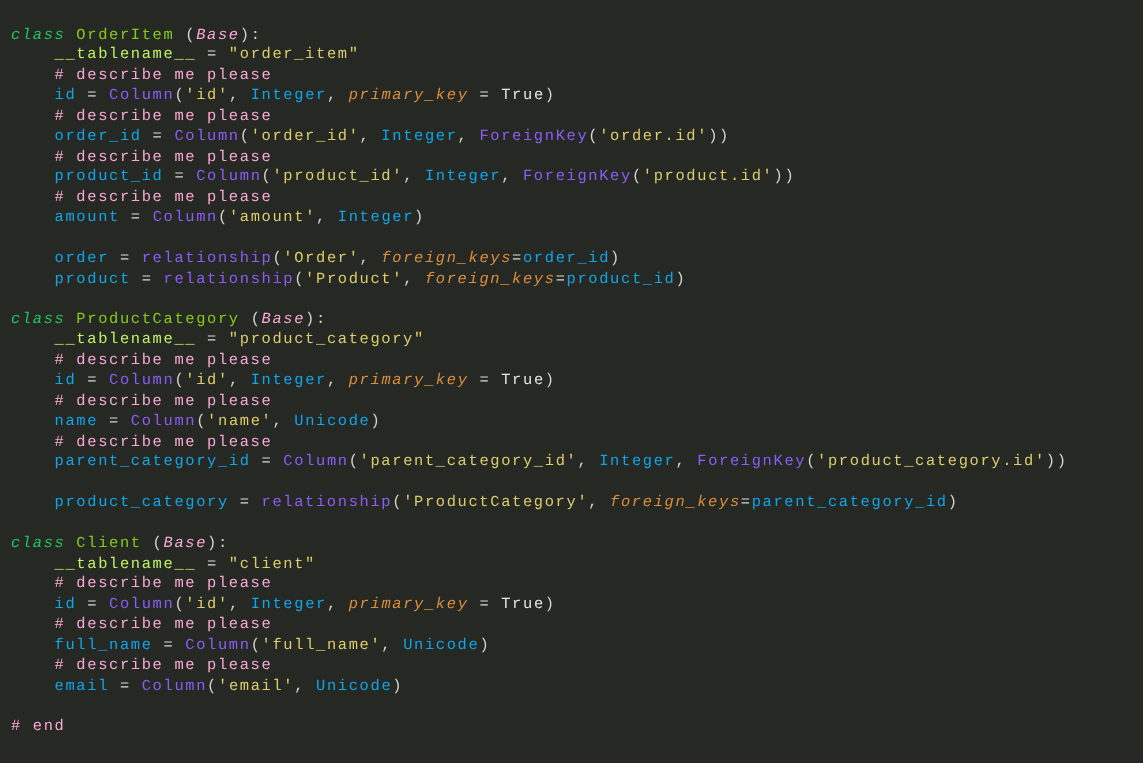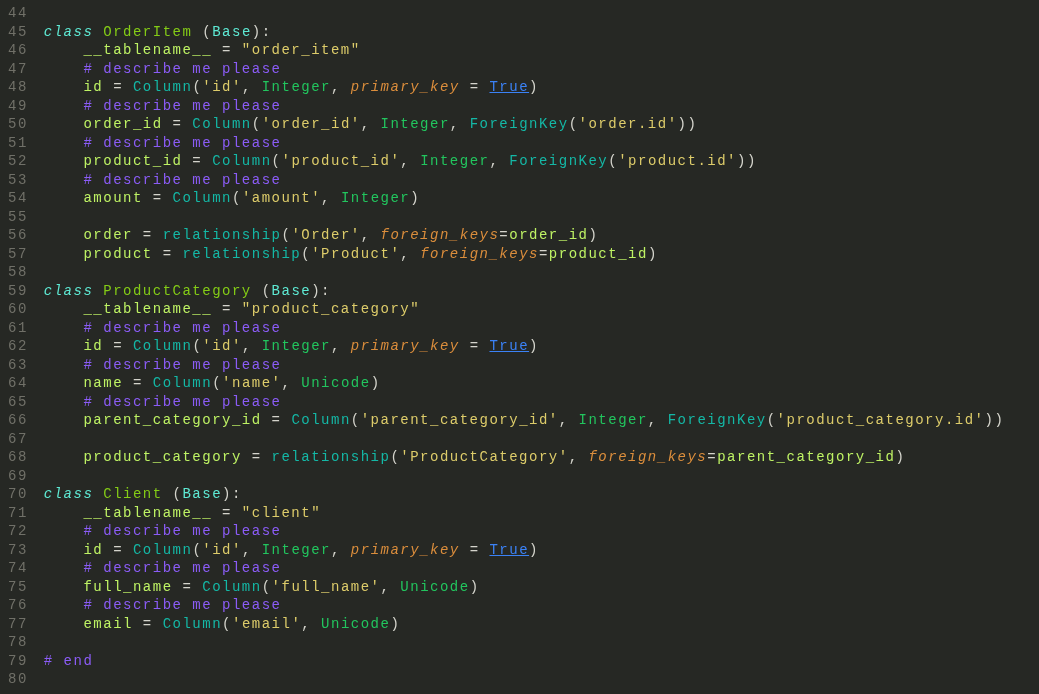--- a/index.html
+++ b/index.html
@@ -23,69 +23,31 @@
     text-align: right;
     color: #707068;
     user-select: none;
     white-space: pre;
   }
   .code {
     padding: 4px 0 0 10px;
     white-space: pre;
     color: #d4d4cc;
   }
-  .kw    { color: #5eead4; font-style: italic; }   
-  .base  { color: #5eead4; }   
+  .kw    { color: #22c55e; font-style: italic; }   
+  .base  { color: #f9a8d4; font-style: italic; }   
   .cls   { color: #84cc16; }                        
   .spec  { color: #bef264; }                        
-  .ident { color: #bef264; }
-  .call  { color: #14b8a6; }
+  .ident { color: #0ea5e9; }
+  .call  { color: #8b5cf6; }
   .str   { color: #ddcc6a; }                        
-  .cmt   { color: #8b5cf6; }                        
+  .cmt   { color: #f9a8d4; }                        
   .kwarg { color: #dc8e3c; font-style: italic; text-align: right; }    
-  .bool  { color: #3b82f6; text-decoration: underline; }
+  .bool  { color: #e5e5e5; }
   .op    { color: #d4d4cc; }
-  .params{ color: #22c55e; }
+  .params{ color: #0ea5e9; }
 </style>
 </head>
 <body>
 
 <div class="editor">
-  <div class="gutter" id="gutter">44
-45
-46
-47
-48
-49
-50
-51
-52
-53
-54
-55
-56
-57
-58
-59
-60
-61
-62
-63
-64
-65
-66
-67
-68
-69
-70
-71
-72
-73
-74
-75
-76
-77
-78
-79
-80
-</div>
   <div class="code" id="code"><div>&nbsp;</div><div><span class="kw">class</span><span class="op"> </span><span class="cls">OrderItem</span><span class="op"> (</span><span class="base">Base</span><span class="op">):</span></div><div><span class="op">    </span><span class="spec">__tablename__</span><span class="op"> = </span><span class="str">"order_item"</span></div><div><span class="op">    </span><span class="cmt"># describe me please</span></div><div><span class="op">    </span><span class="ident">id</span><span class="op"> = </span><span class="call">Column</span><span class="op">(</span><span class="str">'id'</span><span class="op">, </span><span class="params">Integer</span><span class="op">, </span><span class="kwarg">primary_key</span><span class="op"> = </span><span class="bool">True</span><span class="op">)</span></div><div><span class="op">    </span><span class="cmt"># describe me please</span></div><div><span class="op">    </span><span class="ident">order_id</span><span class="op"> = </span><span class="call">Column</span><span class="op">(</span><span class="str">'order_id'</span><span class="op">, </span><span class="params">Integer</span><span class="op">, </span><span class="call">ForeignKey</span><span class="op">(</span><span class="str">'order.id'</span><span class="op">))</span></div><div><span class="op">    </span><span class="cmt"># describe me please</span></div><div><span class="op">    </span><span class="ident">product_id</span><span class="op"> = </span><span class="call">Column</span><span class="op">(</span><span class="str">'product_id'</span><span class="op">, </span><span class="params">Integer</span><span class="op">, </span><span class="call">ForeignKey</span><span class="op">(</span><span class="str">'product.id'</span><span class="op">))</span></div><div><span class="op">    </span><span class="cmt"># describe me please</span></div><div><span class="op">    </span><span class="ident">amount</span><span class="op"> = </span><span class="call">Column</span><span class="op">(</span><span class="str">'amount'</span><span class="op">, </span><span class="params">Integer</span><span class="op">)</span></div><div>&nbsp;</div><div><span class="op">    </span><span class="ident">order</span><span class="op"> = </span><span class="call">relationship</span><span class="op">(</span><span class="str">'Order'</span><span class="op">, </span><span class="kwarg">foreign_keys</span><span class="op">=</span><span class="ident">order_id</span><span class="op">)</span></div><div><span class="op">    </span><span class="ident">product</span><span class="op"> = </span><span class="call">relationship</span><span class="op">(</span><span class="str">'Product'</span><span class="op">, </span><span class="kwarg">foreign_keys</span><span class="op">=</span><span class="ident">product_id</span><span class="op">)</span></div><div>&nbsp;</div><div><span class="kw">class</span><span class="op"> </span><span class="cls">ProductCategory</span><span class="op"> (</span><span class="base">Base</span><span class="op">):</span></div><div><span class="op">    </span><span class="spec">__tablename__</span><span class="op"> = </span><span class="str">"product_category"</span></div><div><span class="op">    </span><span class="cmt"># describe me please</span></div><div><span class="op">    </span><span class="ident">id</span><span class="op"> = </span><span class="call">Column</span><span class="op">(</span><span class="str">'id'</span><span class="op">, </span><span class="params">Integer</span><span class="op">, </span><span class="kwarg">primary_key</span><span class="op"> = </span><span class="bool">True</span><span class="op">)</span></div><div><span class="op">    </span><span class="cmt"># describe me please</span></div><div><span class="op">    </span><span class="ident">name</span><span class="op"> = </span><span class="call">Column</span><span class="op">(</span><span class="str">'name'</span><span class="op">, </span><span class="params">Unicode</span><span class="op">)</span></div><div><span class="op">    </span><span class="cmt"># describe me please</span></div><div><span class="op">    </span><span class="ident">parent_category_id</span><span class="op"> = </span><span class="call">Column</span><span class="op">(</span><span class="str">'parent_category_id'</span><span class="op">, </span><span class="params">Integer</span><span class="op">, </span><span class="call">ForeignKey</span><span class="op">(</span><span class="str">'product_category.id'</span><span class="op">))</span></div><div>&nbsp;</div><div><span class="op">    </span><span class="ident">product_category</span><span class="op"> = </span><span class="call">relationship</span><span class="op">(</span><span class="str">'ProductCategory'</span><span class="op">, </span><span class="kwarg">foreign_keys</span><span class="op">=</span><span class="ident">parent_category_id</span><span class="op">)</span></div><div>&nbsp;</div><div><span class="kw">class</span><span class="op"> </span><span class="cls">Client</span><span class="op"> (</span><span class="base">Base</span><span class="op">):</span></div><div><span class="op">    </span><span class="spec">__tablename__</span><span class="op"> = </span><span class="str">"client"</span></div><div><span class="op">    </span><span class="cmt"># describe me please</span></div><div><span class="op">    </span><span class="ident">id</span><span class="op"> = </span><span class="call">Column</span><span class="op">(</span><span class="str">'id'</span><span class="op">, </span><span class="params">Integer</span><span class="op">, </span><span class="kwarg">primary_key</span><span class="op"> = </span><span class="bool">True</span><span class="op">)</span></div><div><span class="op">    </span><span class="cmt"># describe me please</span></div><div><span class="op">    </span><span class="ident">full_name</span><span class="op"> = </span><span class="call">Column</span><span class="op">(</span><span class="str">'full_name'</span><span class="op">, </span><span class="params">Unicode</span><span class="op">)</span></div><div><span class="op">    </span><span class="cmt"># describe me please</span></div><div><span class="op">    </span><span class="ident">email</span><span class="op"> = </span><span class="call">Column</span><span class="op">(</span><span class="str">'email'</span><span class="op">, </span><span class="params">Unicode</span><span class="op">)</span></div><div>&nbsp;</div><div><span class="cmt"># end</span></div><div>&nbsp;</div></div>
 </div>
 
 </body></html>

